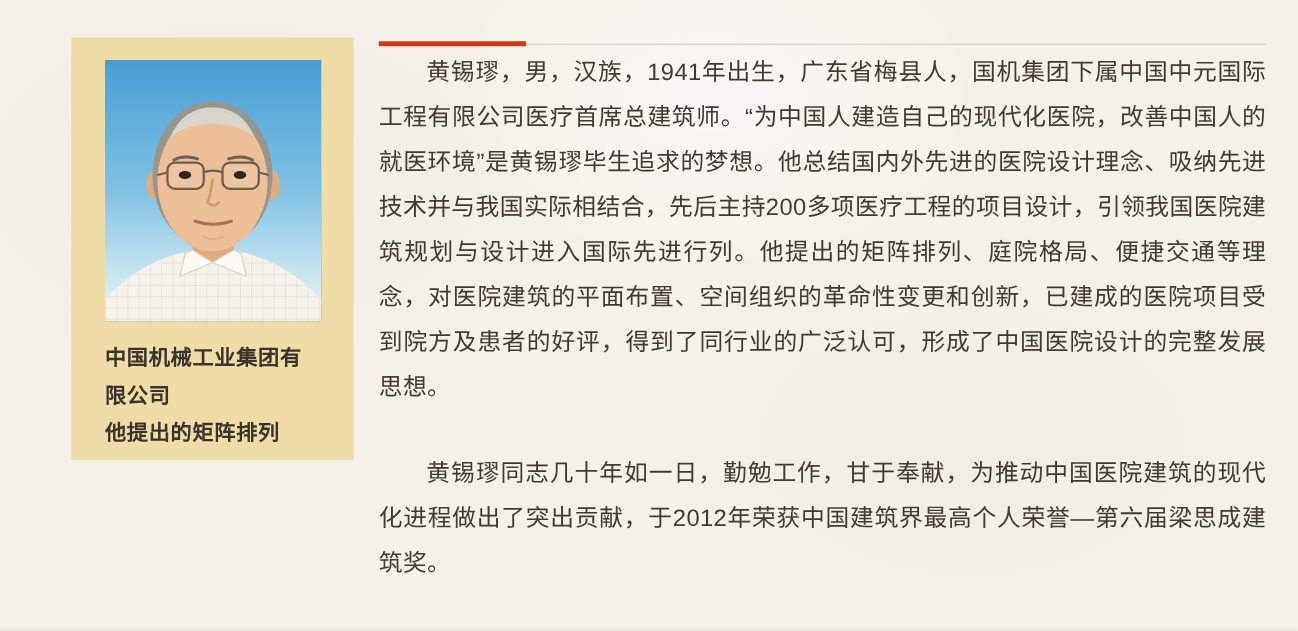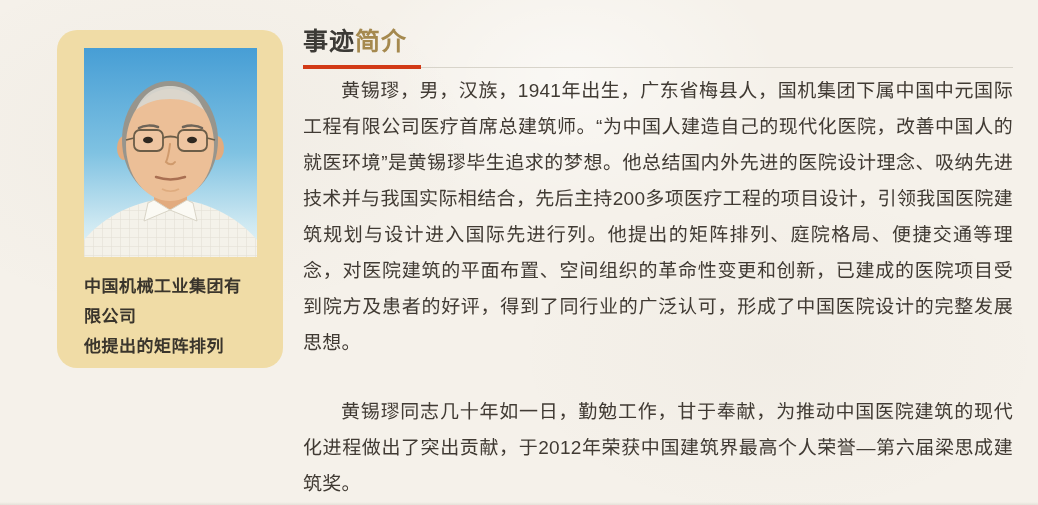--- a/index.html
+++ b/index.html
@@ -22,21 +22,20 @@
     content:"";
     position:absolute; left:0; right:0; bottom:0; height:3px;
     background:linear-gradient(to bottom, rgba(0,0,0,0), rgba(90,80,60,0.10));
   }
 
   
   .profile-card {
     position:absolute; left:57px; top:30px;
     width:226px; height:338px;
     background:#f0dca6;
-    border-radius:20px;
   }
   .photo {
     width:173px; height:209px;
     margin:18px auto 0 auto;
     overflow:hidden;
     background:#4aa0d6;
   }
   .photo svg { display:block; }
   .card-text {
     margin:15px 26px 0 27px;
@@ -141,21 +140,20 @@
       </svg>
     </div>
     <div class="card-text">
       <div>中国机械工业集团有限公司</div>
       <div>他提出的矩阵排列</div>
     </div>
   </aside>
 
   <main class="content">
     <header class="section-header">
-      <h1 class="section-title"><span class="t-dark">事迹</span><span class="t-gold">简介</span></h1>
       <span class="rule-accent"></span>
     </header>
 
     <p class="para">黄锡璆，男，汉族，1941年出生，广东省梅县人，国机集团下属中国中元国际工程有限公司医疗首席总建筑师。“为中国人建造自己的现代化医院，改善中国人的就医环境”是黄锡璆毕生追求的梦想。他总结国内外先进的医院设计理念、吸纳先进技术并与我国实际相结合，先后主持200多项医疗工程的项目设计，引领我国医院建筑规划与设计进入国际先进行列。他提出的矩阵排列、庭院格局、便捷交通等理念，对医院建筑的平面布置、空间组织的革命性变更和创新，已建成的医院项目受到院方及患者的好评，得到了同行业的广泛认可，形成了中国医院设计的完整发展思想。</p>
 
     <p class="para">黄锡璆同志几十年如一日，勤勉工作，甘于奉献，为推动中国医院建筑的现代化进程做出了突出贡献，于2012年荣获中国建筑界最高个人荣誉—第六届梁思成建筑奖。</p>
   </main>
 
 </div>
 

